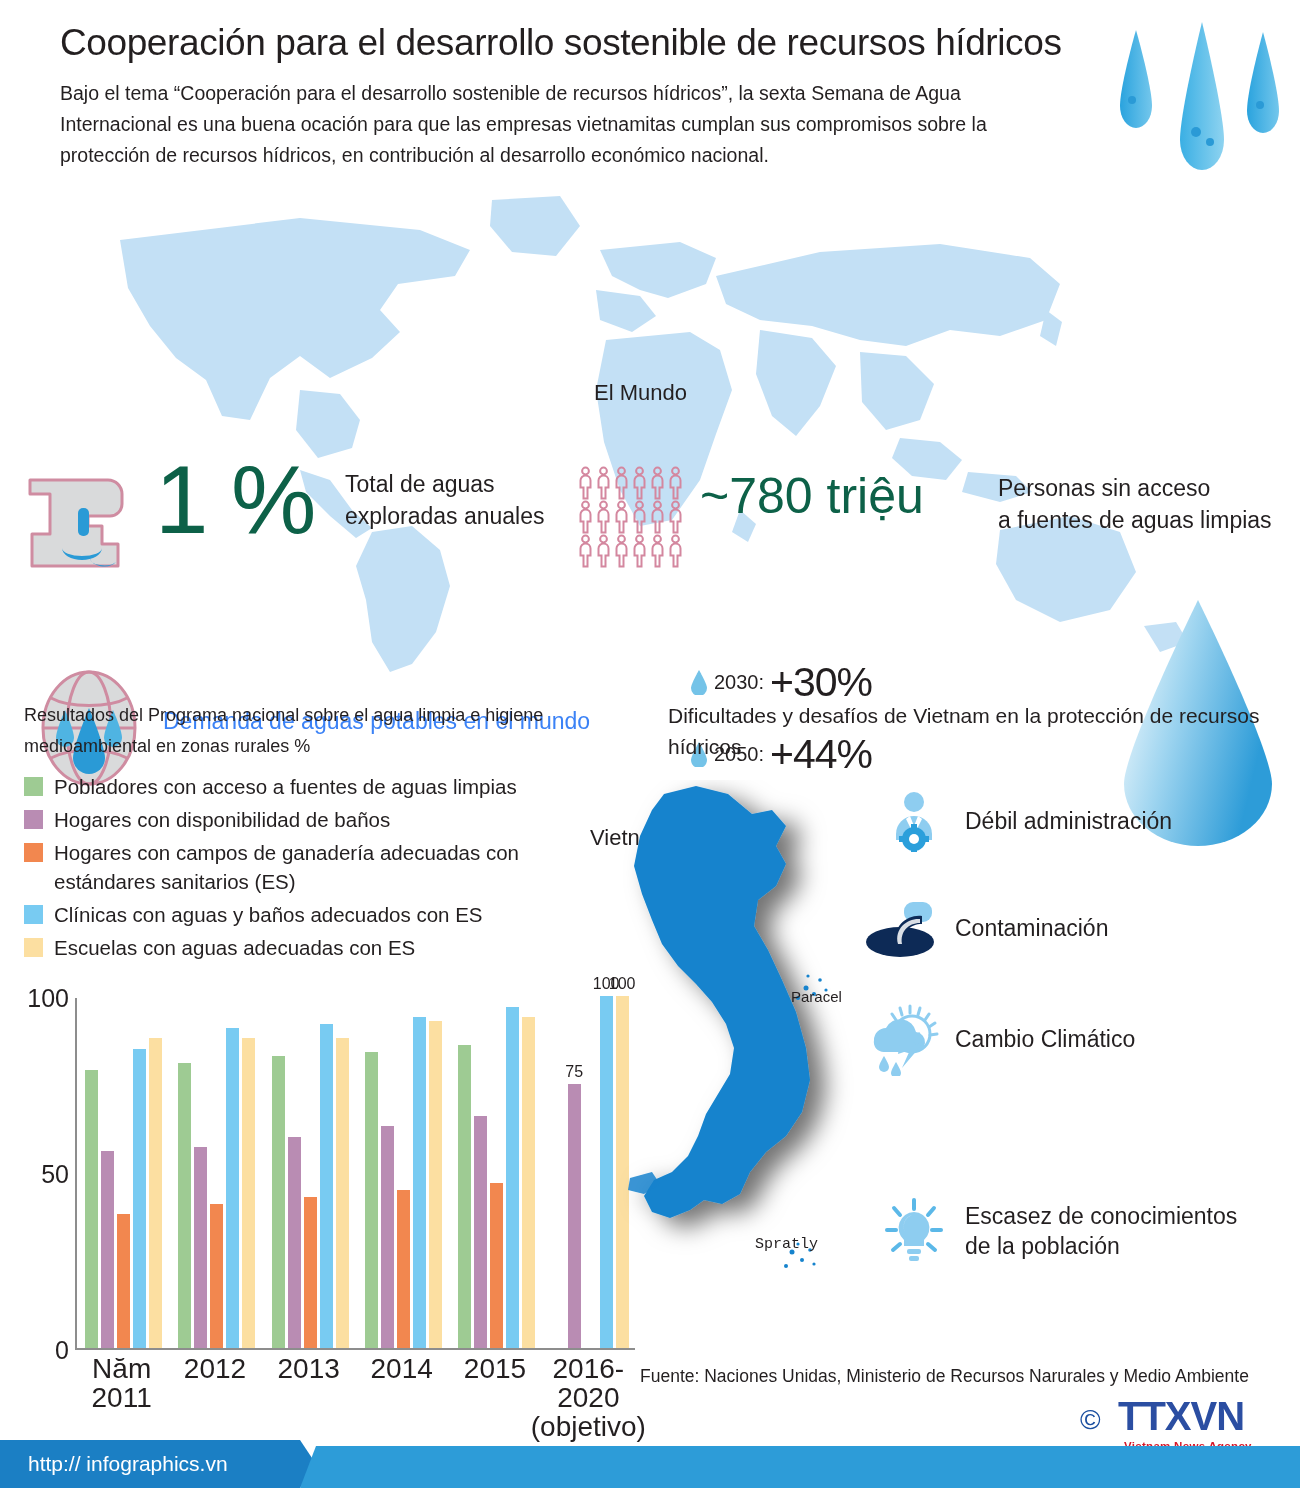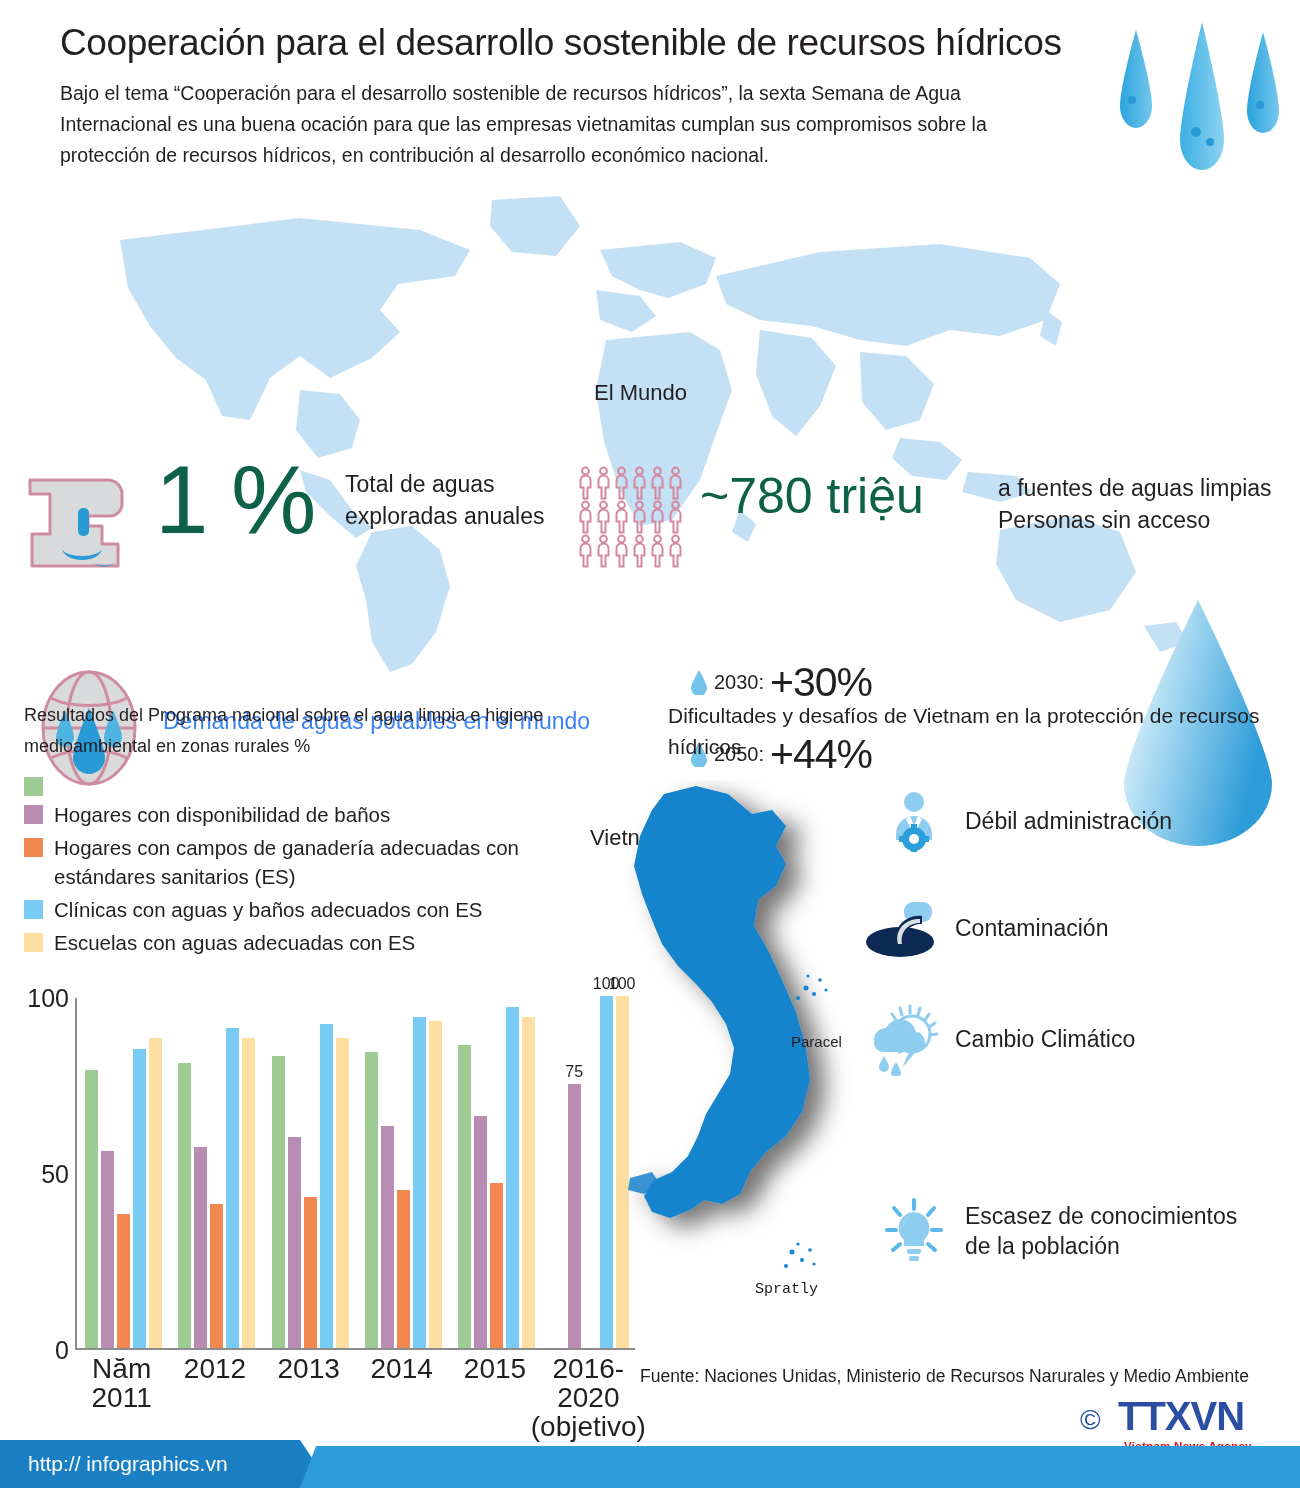--- a/index.html
+++ b/index.html
@@ -113,21 +113,21 @@
     position:absolute; top:374px;
     font-size:28px; line-height:29px; color:#231f20; text-align:center;
   }
 
   
   #vn-title {
     position:absolute; left:668px; top:700px; width:600px;
     font-size:21px; line-height:31px; color:#231f20;
   }
   #vn-map { position:absolute; left:600px; top:780px; width:360px; height:530px; }
-  .isl-label { position:absolute; font-size:15px; color:#231f20;margin-top:45px; }
+  .isl-label { position:absolute; font-size:15px; color:#231f20; }
   #lbl-paracel { left:791px; top:988px; }
   #lbl-spratly { left:755px; top:1236px;font-family:Liberation Mono, monospace; }
 
   .challenge { position:absolute; display:flex; align-items:center; }
   .ch-icon { width:78px; flex:0 0 78px; display:flex; justify-content:center; }
   .ch-text { font-size:23px; line-height:30px; color:#231f20; margin-left:12px; }
   #ch-0 { left:875px; top:790px; }
   #ch-1 { left:865px; top:898px; }
   #ch-2 { left:865px; top:1002px; }
   #ch-3 { left:875px; top:1198px; }
@@ -341,22 +341,22 @@
           <g fill="none" stroke="#d4879f" stroke-width="2">
             <circle cx="8.5" cy="5" r="3.4"></circle>
             <path d="M8.5 9.5 h0 a5 5 0 0 1 5 5 v7 h-3 v11 h-4 v-11 h-3 v-7 a5 5 0 0 1 5 -5z"></path>
           </g>
         </svg>
     </div>
   </div>
 
   <div id="num-780" class="stat-green">~780 triệu</div>
   <div id="num-780-label">
+    <div>Personas sin acceso</div>
     <div>a fuentes de aguas limpias</div>
-    <div>Personas sin acceso</div>
   </div>
 
   <svg id="globe-icon" viewBox="0 0 108 120">
     <g stroke="#cf8ca1" stroke-width="3" fill="#d9dadb">
       <ellipse cx="54" cy="60" rx="46" ry="56"></ellipse>
     </g>
     <g stroke="#cf8ca1" stroke-width="3" fill="none">
       <line x1="8" y1="60" x2="100" y2="60"></line>
       <ellipse cx="54" cy="60" rx="22" ry="56"></ellipse>
       <path d="M16 30 C34 40 74 40 92 30"></path>
@@ -394,20 +394,21 @@
     </defs>
     <path d="M88 2 C88 2 14 152 14 186 a74 62 0 0 0 148 0 C162 152 88 2 88 2z" fill="url(#bigg)"></path>
   </svg>
 </div>
 
 <div id="chart-title">Resultados del Programa nacional sobre el agua limpia e higiene medioambiental en zonas rurales %</div>
 
 <div id="legend">
   <div class="leg-item">
     <span class="leg-swatch" style="background:#9ECB93"></span>
+    <span class="leg-text">Pobladores con acceso a fuentes de aguas limpias</span>
   </div>
   <div class="leg-item">
     <span class="leg-swatch" style="background:#B98CB3"></span>
     <span class="leg-text">Hogares con disponibilidad de baños</span>
   </div>
   <div class="leg-item">
     <span class="leg-swatch" style="background:#F2874F"></span>
     <span class="leg-text">Hogares con campos de ganadería adecuadas con estándares sanitarios (ES)</span>
   </div>
   <div class="leg-item">

